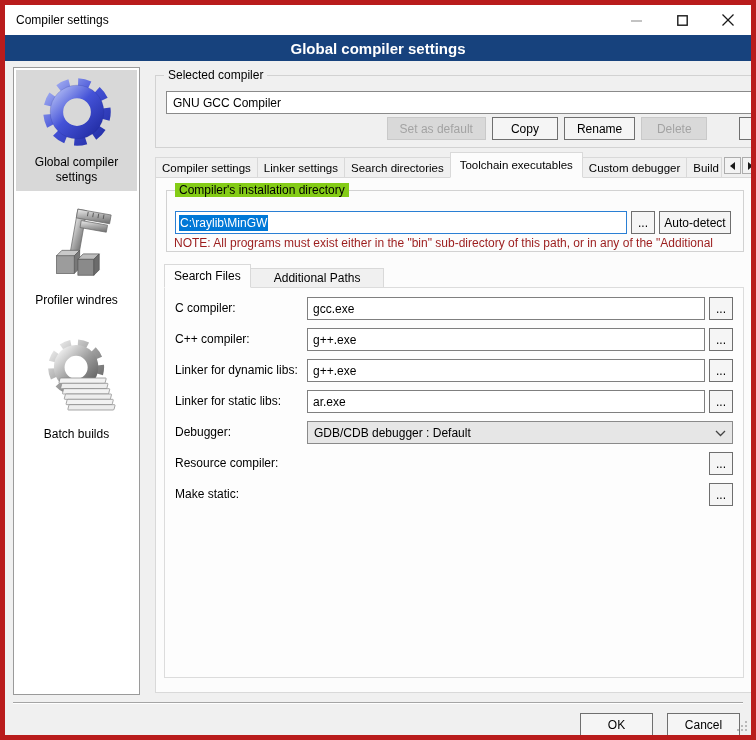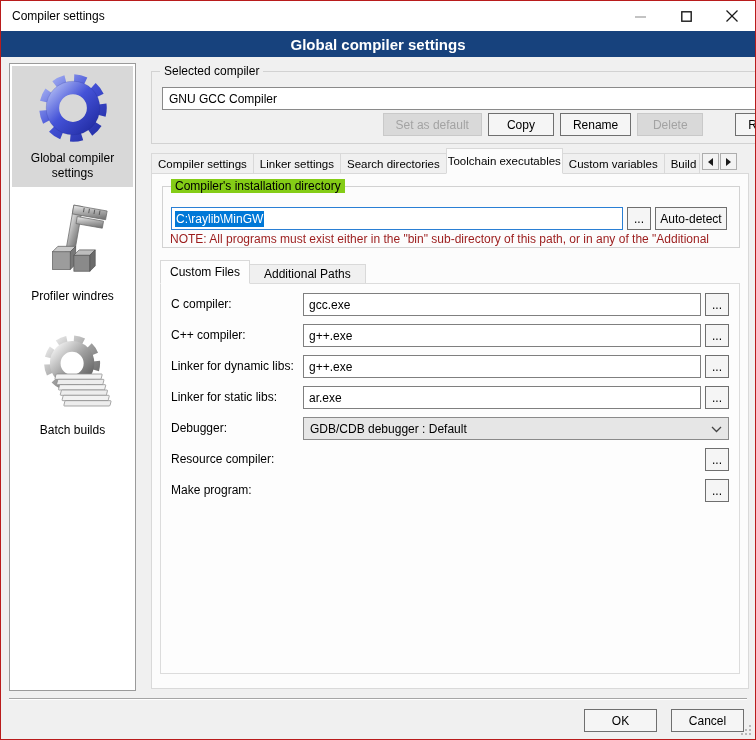--- a/index.html
+++ b/index.html
@@ -1,20 +1,20 @@
 <!DOCTYPE html>
 <html><head>
 <meta charset="utf-8">
 <style>
   * { margin:0; padding:0; box-sizing:border-box; }
   html,body { background:#c8c8c8; }
   body { font-family:"Liberation Sans", sans-serif; }
   .window{
     position:relative; width:756px; height:740px;
-    background:#f0f0f0; border:1px solid #b91c1c; overflow:hidden;
+    background:#f0f0f0; border:5px solid #b91c1c; overflow:hidden;
     font-size:12px; color:#000;
   }
   
   .titlebar{ position:absolute; top:0; left:0; right:0; height:30px; background:#fff;
     display:flex; align-items:center; }
   .titlebar .title{ padding-left:11px; font-size:12px; }
   .tb-controls{ margin-left:auto; display:flex; height:100%; }
   .tb-btn{ width:46px; height:100%; display:flex; align-items:center; justify-content:center; cursor:default; }
   
   .pageheader{ position:absolute; top:30px; left:0; right:0; height:26px; background:#17427d;
@@ -38,42 +38,42 @@
   .cmp-buttons{ position:absolute; right:18px; bottom:7px; display:flex; gap:6px; }
   .btn{ height:23px; padding:0 12px; background:#f5f5f5; border:1px solid #6f6f6f;
     display:flex; align-items:center; justify-content:center; font-size:12px; white-space:nowrap; }
   .btn.disabled{ background:#d9d9d9; border-color:#c9c9c9; color:#a3a3a3; }
   .btn.reset{ margin-left:26px; }
   
   .tabs{ position:absolute; left:150px; top:147px; height:26px; display:flex; align-items:flex-end; }
   .tab{ height:21px; padding:0 6px; background:#f0f0f0; border:1px solid #d9d9d9;
     display:flex; align-items:center; white-space:nowrap; margin-left:-1px; font-size:11.5px; }
   .tab:first-child{ margin-left:0; }
-  .tab.active{ height:26px; background:#fcfcfc; border-bottom-color:#fcfcfc; z-index:3; padding:0 1px; }
+  .tab.active{ height:26px; background:#fcfcfc; border-bottom-color:#fcfcfc; z-index:3; padding:0 9px; }
   .tab.clipped{ max-width:36px; overflow:hidden; }
   .tab-arrows{ display:flex; gap:1px; margin-left:2px; margin-bottom:4px; }
   .arrow-btn{ width:17px; height:17px; background:#f3f3f3; border:1px solid #adadad;
     display:flex; align-items:center; justify-content:center; }
   .tri-left{ width:0; height:0; border:4px solid transparent; border-right:5px solid #1a1a1a; border-left:none; }
   .tri-right{ width:0; height:0; border:4px solid transparent; border-left:5px solid #1a1a1a; border-right:none; }
   
   .tabpage{ position:absolute; left:150px; top:172px; width:598px; height:516px;
     background:#fcfcfc; border:1px solid #d9d9d9; }
   .grp-install{ left:10px; top:12px; right:8px; height:62px; }
   .grp-install .grouplabel{ background:#84cc16; }
   .path-input{ position:absolute; left:8px; top:20px; width:452px; height:23px;
     background:#fff; border:1px solid #2a7fd4; display:flex; align-items:center; padding:0 3px; overflow:hidden; }
   .path-input .sel{ background:#0078d7; color:#fff; padding:1px 1px; white-space:pre; }
   .browse-sm{ position:absolute; width:24px; height:23px; padding:0; }
   .grp-install .browse-sm{ left:464px; top:20px; }
   .autodetect{ position:absolute; left:492px; top:20px; width:72px; height:23px; padding:0 6px; }
   .note{ position:absolute; left:18px; top:58px; right:1px; color:#9b1c1c; white-space:nowrap; overflow:hidden; z-index:2; }
   
   .subtabs{ position:absolute; left:8px; top:86px; display:flex; align-items:flex-end; height:24px; }
-  .subtab{ height:20px; padding:0 14px; background:#f0f0f0; border:1px solid #d9d9d9;
+  .subtab{ height:20px; padding:0 23px; background:#f0f0f0; border:1px solid #d9d9d9;
     display:flex; align-items:center; margin-left:-1px; white-space:nowrap; }
   .subtab:first-child{ margin-left:0; }
   .subtab.active{ height:24px; background:#fdfdfd; border-bottom-color:#fdfdfd; z-index:3; padding:0 9px; }
   .subpage{ position:absolute; left:8px; top:109px; right:8px; bottom:14px;
     background:#fdfdfd; border:1px solid #dcdcdc; }
   .frow{ position:absolute; left:10px; right:10px; height:23px; }
   .frow .flabel{ position:absolute; left:0; top:4px; }
   .frow .ffield{ position:absolute; left:132px; right:28px; height:23px; background:#fff;
     border:1px solid #7f7f7f; padding:0 5px; font:12px "Liberation Sans", sans-serif; color:#000; }
   .frow .browse-sm{ right:0; top:0; }
@@ -217,21 +217,21 @@
       <div class="btn disabled" style="min-width:66px">Delete</div>
       <div class="btn reset" style="min-width:88px">Reset defaults</div>
     </div>
   </div>
 
   <div class="tabs">
     <div class="tab">Compiler settings</div>
     <div class="tab">Linker settings</div>
     <div class="tab">Search directories</div>
     <div class="tab active">Toolchain executables</div>
-    <div class="tab">Custom variables</div>
+    <div class="tab">Custom debugger</div>
     <div class="tab clipped">Build options</div>
     <div class="tab-arrows">
       <div class="arrow-btn">
           <span class="tri-left"></span>
         </div>
       <div class="arrow-btn">
           <span class="tri-right"></span>
         </div>
     </div>
   </div>
@@ -242,21 +242,21 @@
       <span class="grouplabel">Compiler's installation directory</span>
       <div class="path-input">
         <span class="sel">C:\raylib\MinGW</span>
       </div>
       <div class="btn browse-sm">...</div>
       <div class="btn autodetect">Auto-detect</div>
     </div>
     <div class="note">NOTE: All programs must exist either in the "bin" sub-directory of this path, or in any of the "Additional</div>
 
     <div class="subtabs">
-      <div class="subtab active">Custom Files</div>
+      <div class="subtab active">Search Files</div>
       <div class="subtab">Additional Paths</div>
     </div>
 
     <div class="subpage">
 
       <div class="frow" style="top:9px">
         <span class="flabel">C compiler:</span>
         <input class="ffield" readonly="" value="gcc.exe" style="">
         <div class="btn browse-sm">...</div>
       </div>
@@ -290,21 +290,21 @@
           </span>
         </div>
       </div>
 
       <div class="frow" style="top:164px">
         <span class="flabel">Resource compiler:</span>
         <div class="btn browse-sm">...</div>
       </div>
 
       <div class="frow" style="top:195px">
-        <span class="flabel">Make program:</span>
+        <span class="flabel">Make static:</span>
         <div class="btn browse-sm">...</div>
       </div>
 
     </div>
   </div>
 
   <div class="separator"></div>
   <div class="footer-buttons">
     <div class="btn">OK</div>
     <div class="btn">Cancel</div>

